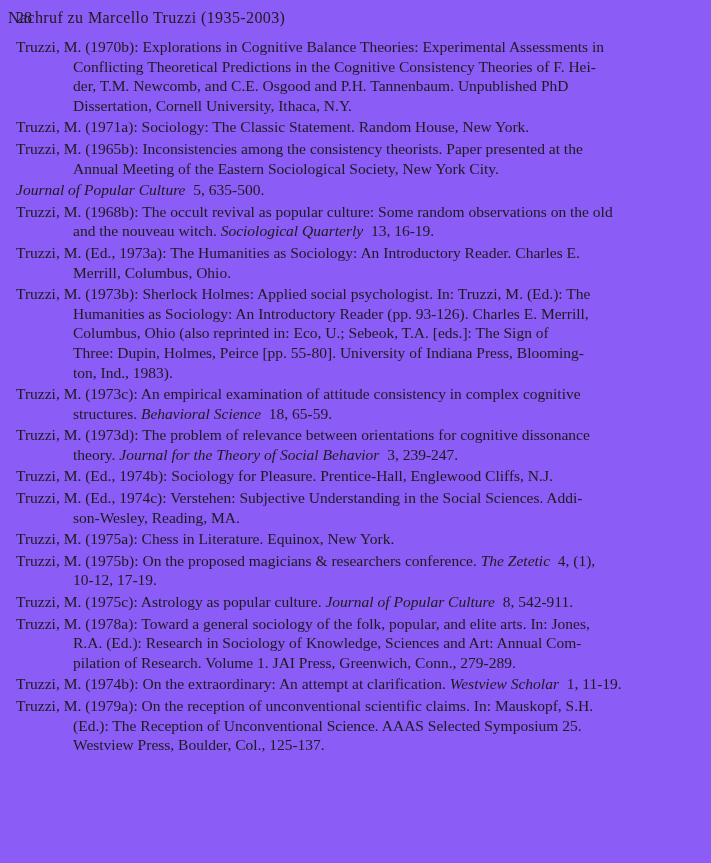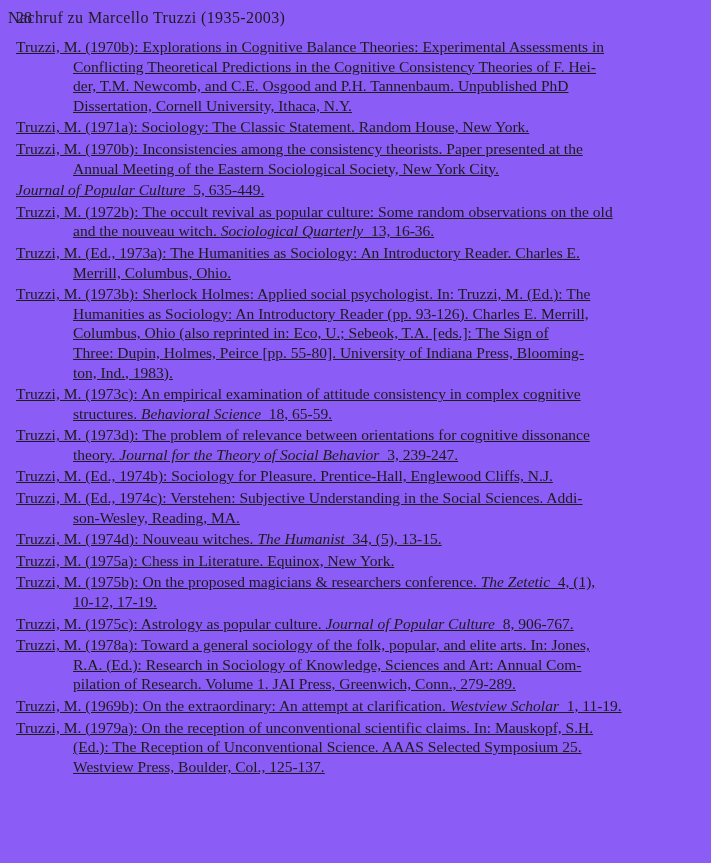--- a/index.html
+++ b/index.html
@@ -28,21 +28,20 @@
     position: absolute;
     left: 0;
     top: 9px;
     width: 648px;
     text-align: left;
     font-size: 16px;
     letter-spacing: 0.4px;
   }
   .reference-list {
     padding: 8px 4px 0 8px;
-    text-decoration: underline;
   }
   .ref {
     font-size: 15.5px;
     line-height: 19.6px;
     padding-left: 57px;
     text-indent: -57px;
     white-space: pre-wrap;
     margin-bottom: 2px;
   }
   .it { font-style: italic; margin-top: 8px; }
@@ -54,45 +53,44 @@
   <div class="page-header">
     <span class="page-number">28</span>
     <span class="header-title">Nachruf zu Marcello Truzzi (1935-2003)</span>
   </div>
   <div class="reference-list">
       <p class="ref"><span>Truzzi, M. (1970b): Explorations in Cognitive Balance Theories: Experimental Assessments in
 Conflicting Theoretical Predictions in the Cognitive Consistency Theories of F. Hei-
 der, T.M. Newcomb, and C.E. Osgood and P.H. Tannenbaum. Unpublished PhD
 Dissertation, Cornell University, Ithaca, N.Y.</span></p>
       <p class="ref"><span>Truzzi, M. (1971a): Sociology: The Classic Statement. Random House, New York.</span></p>
-      <p class="ref"><span>Truzzi, M. (1970b): Inconsistencies among the consistency theorists. Paper presented at the
+      <p class="ref"><span>Truzzi, M. (1965b): Inconsistencies among the consistency theorists. Paper presented at the
 Annual Meeting of the Eastern Sociological Society, New York City.</span></p>
-      <p class="ref"><span class="it">Journal of Popular Culture</span><span>  5, 635-449.</span></p>
-      <p class="ref"><span>Truzzi, M. (1972b): The occult revival as popular culture: Some random observations on the old
-and the nouveau witch. </span><span class="it">Sociological Quarterly</span><span>  13, 16-36.</span></p>
+      <p class="ref"><span class="it">Journal of Popular Culture</span><span>  5, 635-500.</span></p>
+      <p class="ref"><span>Truzzi, M. (1968b): The occult revival as popular culture: Some random observations on the old
+and the nouveau witch. </span><span class="it">Sociological Quarterly</span><span>  13, 16-19.</span></p>
       <p class="ref"><span>Truzzi, M. (Ed., 1973a): The Humanities as Sociology: An Introductory Reader. Charles E.
 Merrill, Columbus, Ohio.</span></p>
       <p class="ref"><span>Truzzi, M. (1973b): Sherlock Holmes: Applied social psychologist. In: Truzzi, M. (Ed.): The
 Humanities as Sociology: An Introductory Reader (pp. 93-126). Charles E. Merrill,
 Columbus, Ohio (also reprinted in: Eco, U.; Sebeok, T.A. [eds.]: The Sign of
 Three: Dupin, Holmes, Peirce [pp. 55-80]. University of Indiana Press, Blooming-
 ton, Ind., 1983).</span></p>
       <p class="ref"><span>Truzzi, M. (1973c): An empirical examination of attitude consistency in complex cognitive
 structures. </span><span class="it">Behavioral Science</span><span>  18, 65-59.</span></p>
       <p class="ref"><span>Truzzi, M. (1973d): The problem of relevance between orientations for cognitive dissonance
 theory. </span><span class="it">Journal for the Theory of Social Behavior</span><span>  3, 239-247.</span></p>
       <p class="ref"><span>Truzzi, M. (Ed., 1974b): Sociology for Pleasure. Prentice-Hall, Englewood Cliffs, N.J.</span></p>
       <p class="ref"><span>Truzzi, M. (Ed., 1974c): Verstehen: Subjective Understanding in the Social Sciences. Addi-
 son-Wesley, Reading, MA.</span></p>
-      <p class="ref"><span>Truzzi, M. (1974d): Nouveau witches. </span><span class="it">The Humanist</span><span>  34, (5), 13-15.</span></p>
       <p class="ref"><span>Truzzi, M. (1975a): Chess in Literature. Equinox, New York.</span></p>
       <p class="ref"><span>Truzzi, M. (1975b): On the proposed magicians &amp; researchers conference. </span><span class="it">The Zetetic</span><span>  4, (1),
 10-12, 17-19.</span></p>
-      <p class="ref"><span>Truzzi, M. (1975c): Astrology as popular culture. </span><span class="it">Journal of Popular Culture</span><span>  8, 906-767.</span></p>
+      <p class="ref"><span>Truzzi, M. (1975c): Astrology as popular culture. </span><span class="it">Journal of Popular Culture</span><span>  8, 542-911.</span></p>
       <p class="ref"><span>Truzzi, M. (1978a): Toward a general sociology of the folk, popular, and elite arts. In: Jones,
 R.A. (Ed.): Research in Sociology of Knowledge, Sciences and Art: Annual Com-
 pilation of Research. Volume 1. JAI Press, Greenwich, Conn., 279-289.</span></p>
-      <p class="ref"><span>Truzzi, M. (1969b): On the extraordinary: An attempt at clarification. </span><span class="it">Westview Scholar</span><span>  1, 11-19.</span></p>
+      <p class="ref"><span>Truzzi, M. (1974b): On the extraordinary: An attempt at clarification. </span><span class="it">Westview Scholar</span><span>  1, 11-19.</span></p>
       <p class="ref"><span>Truzzi, M. (1979a): On the reception of unconventional scientific claims. In: Mauskopf, S.H.
 (Ed.): The Reception of Unconventional Science. AAAS Selected Symposium 25.
 Westview Press, Boulder, Col., 125-137.</span></p>
     </div>
 </div>
 
 </body></html>

